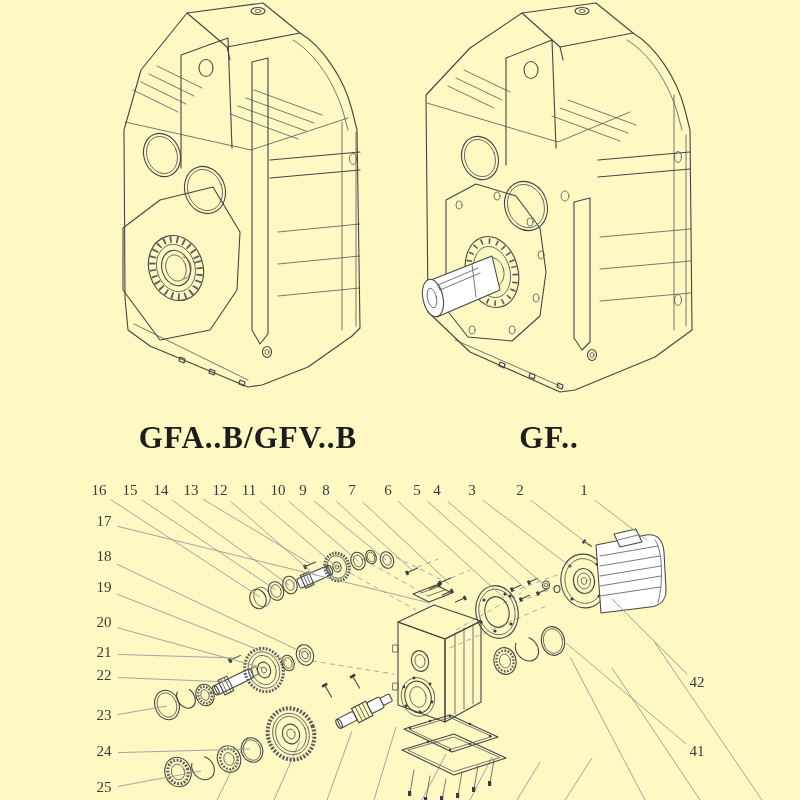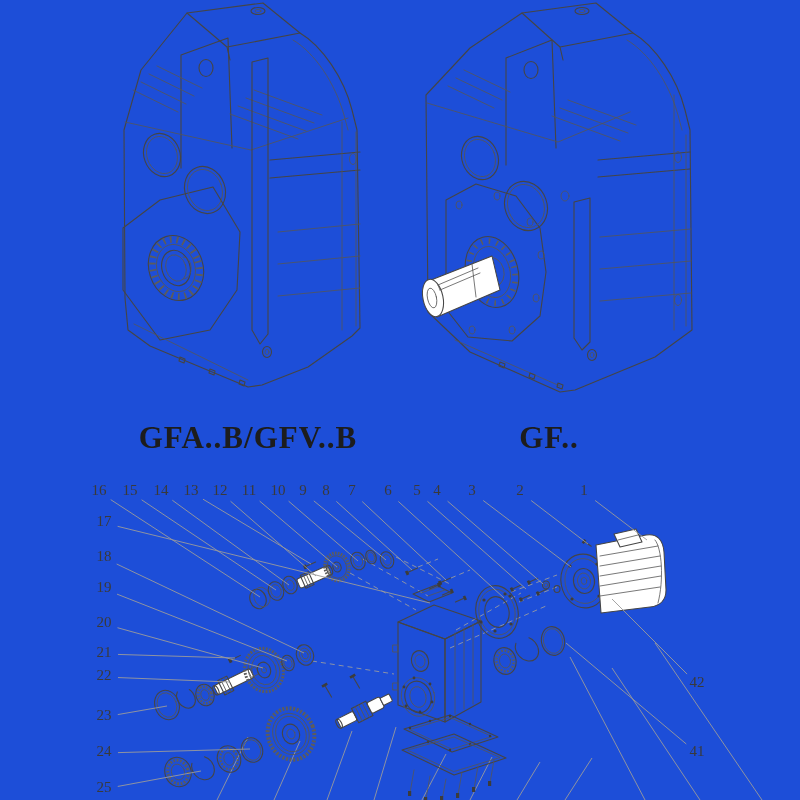--- a/index.html
+++ b/index.html
@@ -1,16 +1,16 @@
 <!DOCTYPE html>
 <html><head>
 <meta charset="utf-8">
 <style>
   html,body{margin:0;padding:0;background:#ffffff;width:800px;height:800px;overflow:hidden;}
-  #sheet{position:relative;width:800px;height:800px;background:#1d4ed8;}
+  #sheet{position:relative;width:800px;height:800px;background:#fef9c3;}
   svg{display:block;}
   .ln{fill:none;stroke:#454545;stroke-width:1.1;stroke-linejoin:round;stroke-linecap:round;}
   .th{fill:none;stroke:#565656;stroke-width:.8;stroke-linejoin:round;stroke-linecap:round;}
   .fw{fill:#ffffff;stroke:#454545;stroke-width:1.05;stroke-linejoin:round;}
   .teeth{fill:none;stroke:#5c5c5c;}
   .dk{fill:#3c3c3c;stroke:none;}
   .leader{stroke:#9b9b9b;stroke-width:.9;fill:none;}
   .dash{stroke:#9e9e9e;stroke-width:.85;fill:none;stroke-dasharray:5 4;}
   .num{font-family:"Liberation Serif",serif;font-size:15px;fill:#3a3a3a;}
   .cap{font-family:"Liberation Serif",serif;font-weight:bold;font-size:31px;fill:#1d1d1d;letter-spacing:1px;}

